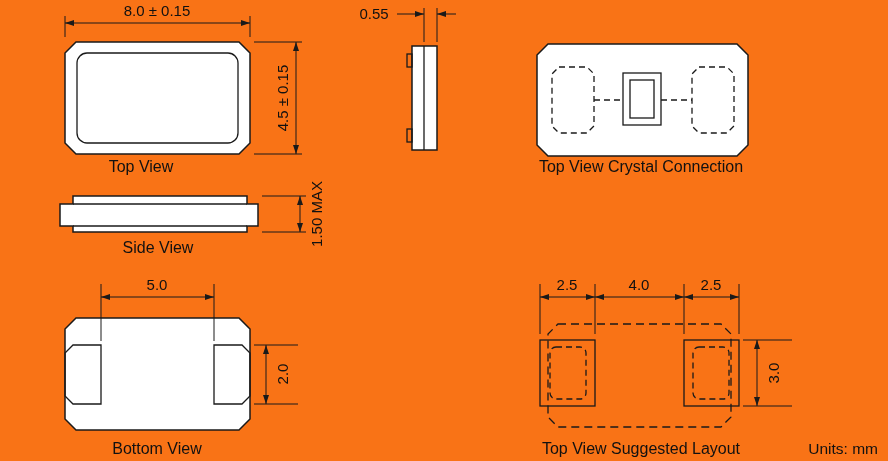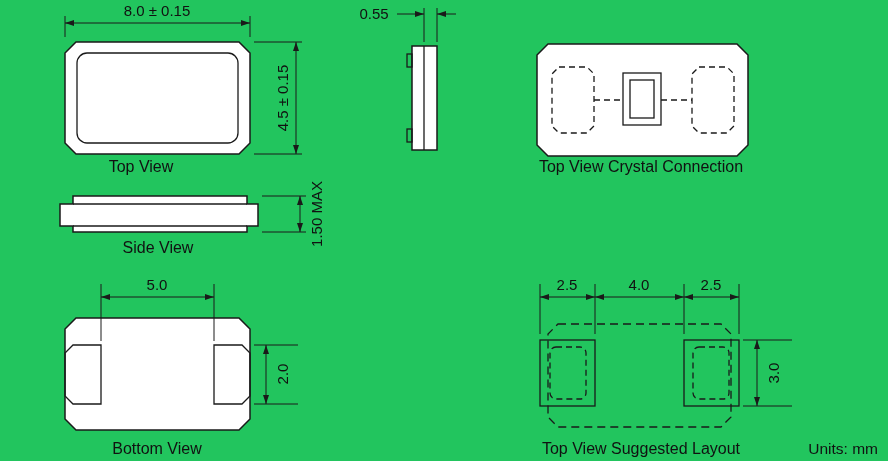--- a/index.html
+++ b/index.html
@@ -1,16 +1,16 @@
 <!DOCTYPE html>
 <html><head>
 <meta charset="utf-8">
 <style>
   html,body{margin:0;padding:0;background:#ffffff;}
-  .stage{position:relative;width:888px;height:461px;background:#22c55e;overflow:hidden;}
+  .stage{position:relative;width:888px;height:461px;background:#f97316;overflow:hidden;}
   svg{display:block;}
   svg text{font-family:"Liberation Sans","DejaVu Sans",sans-serif;fill:#111;}
   .dim{font-size:15px;}
   .lbl{font-size:16px;}
   .units{font-size:15.5px;}
   .obj{fill:#fff;stroke:#1a1a1a;stroke-width:1.5;}
   .obj2{fill:none;stroke:#1a1a1a;stroke-width:1.3;}
   .dline{stroke:#1a1a1a;stroke-width:1;fill:none;}
   .dash{fill:none;stroke:#1a1a1a;stroke-width:1.3;stroke-dasharray:6 4;}
   .dashbig{fill:none;stroke:#1a1a1a;stroke-width:1.3;stroke-dasharray:8 5;}

